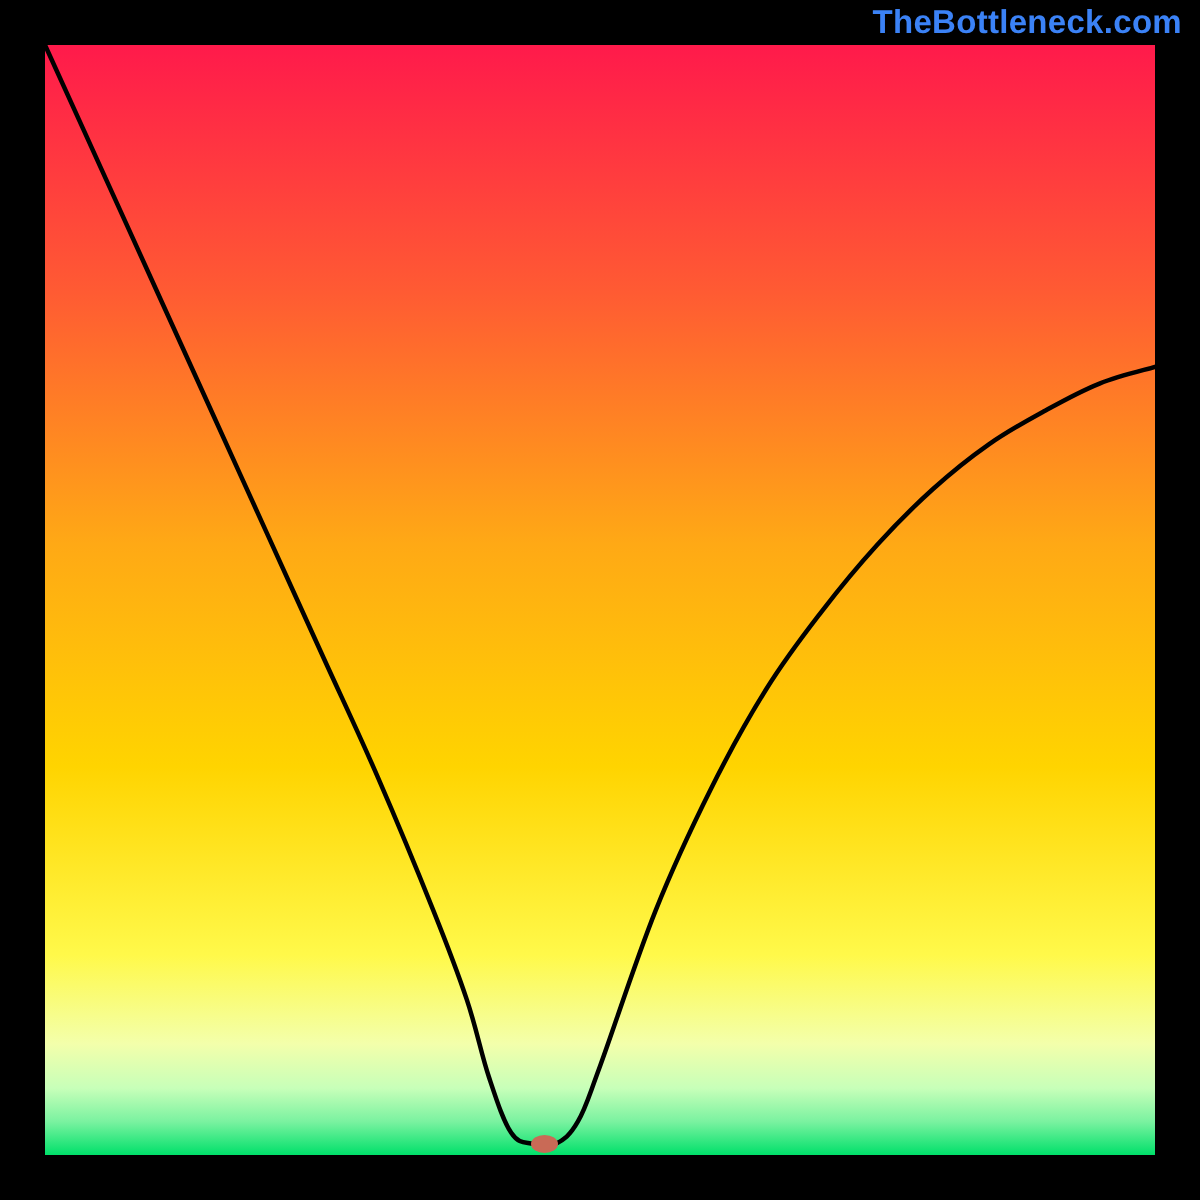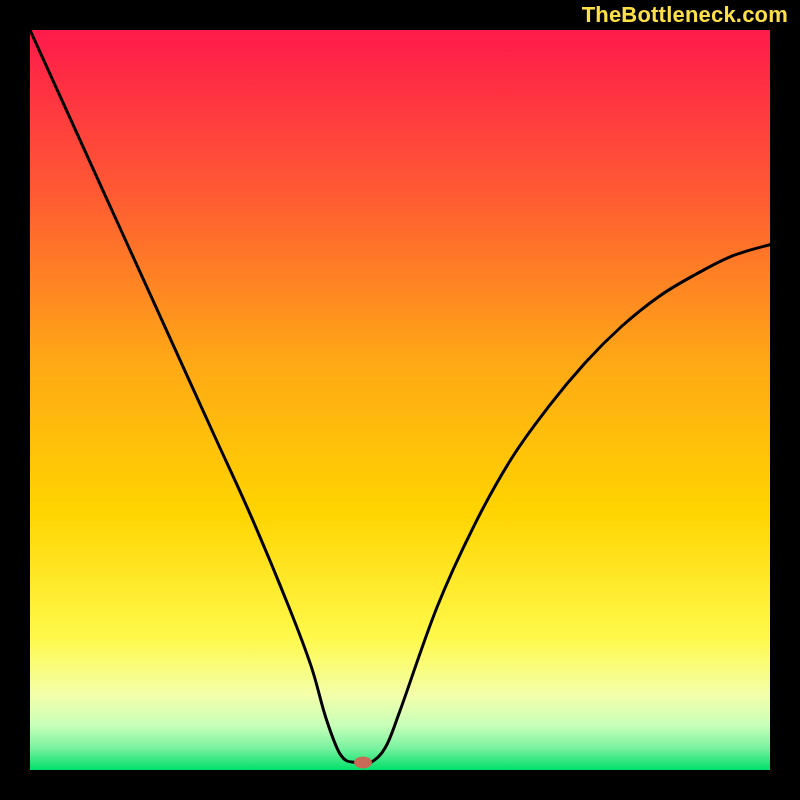--- a/index.html
+++ b/index.html
@@ -14,21 +14,21 @@
   .frame {
     position: relative;
     width: 800px;
     height: 800px;
     background: #000;
   }
   .watermark {
     position: absolute;
     top: 2px;
     right: 12px;
-    color: #fde047;
+    color: #3b82f6;
     font-size: 22px;
     font-weight: 600;
     letter-spacing: 0.2px;
     z-index: 5;
   }
   .plot-area {
     position: absolute;
     left: 30px;
     top: 30px;
     width: 740px;

